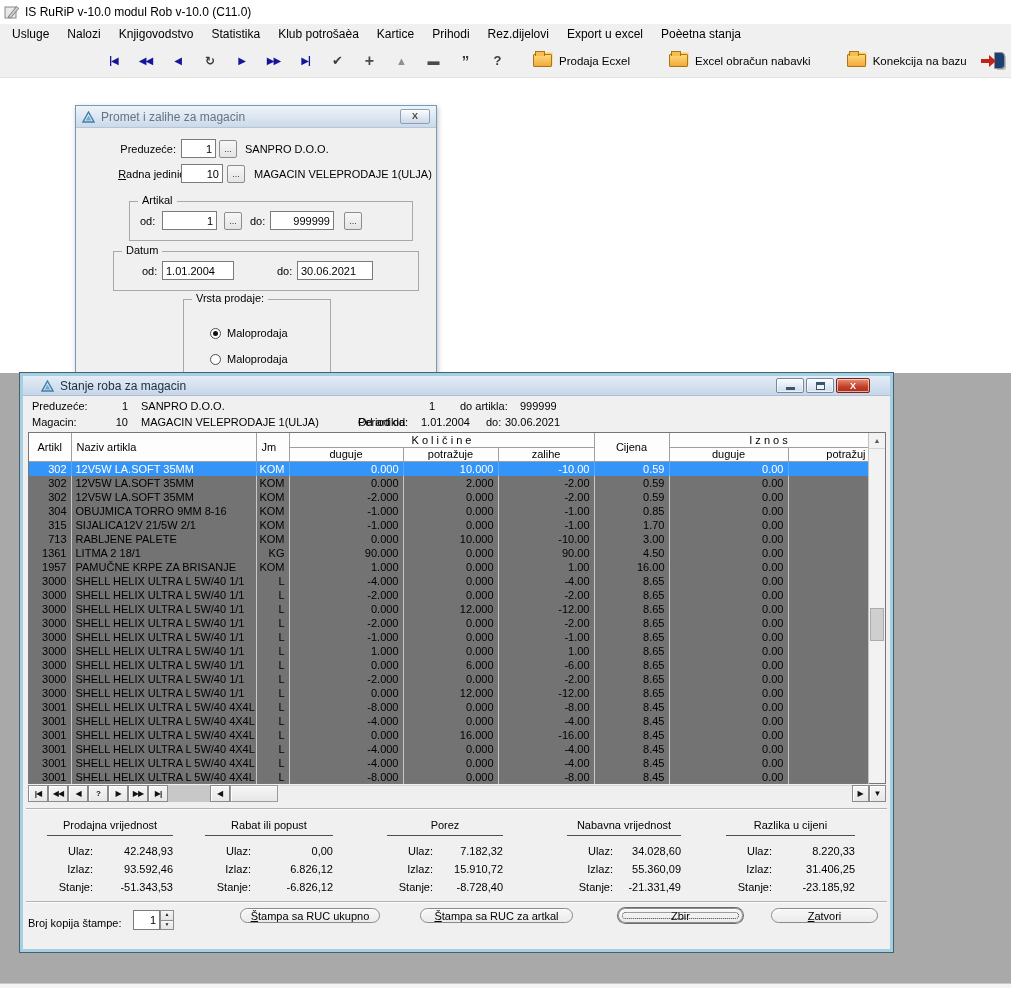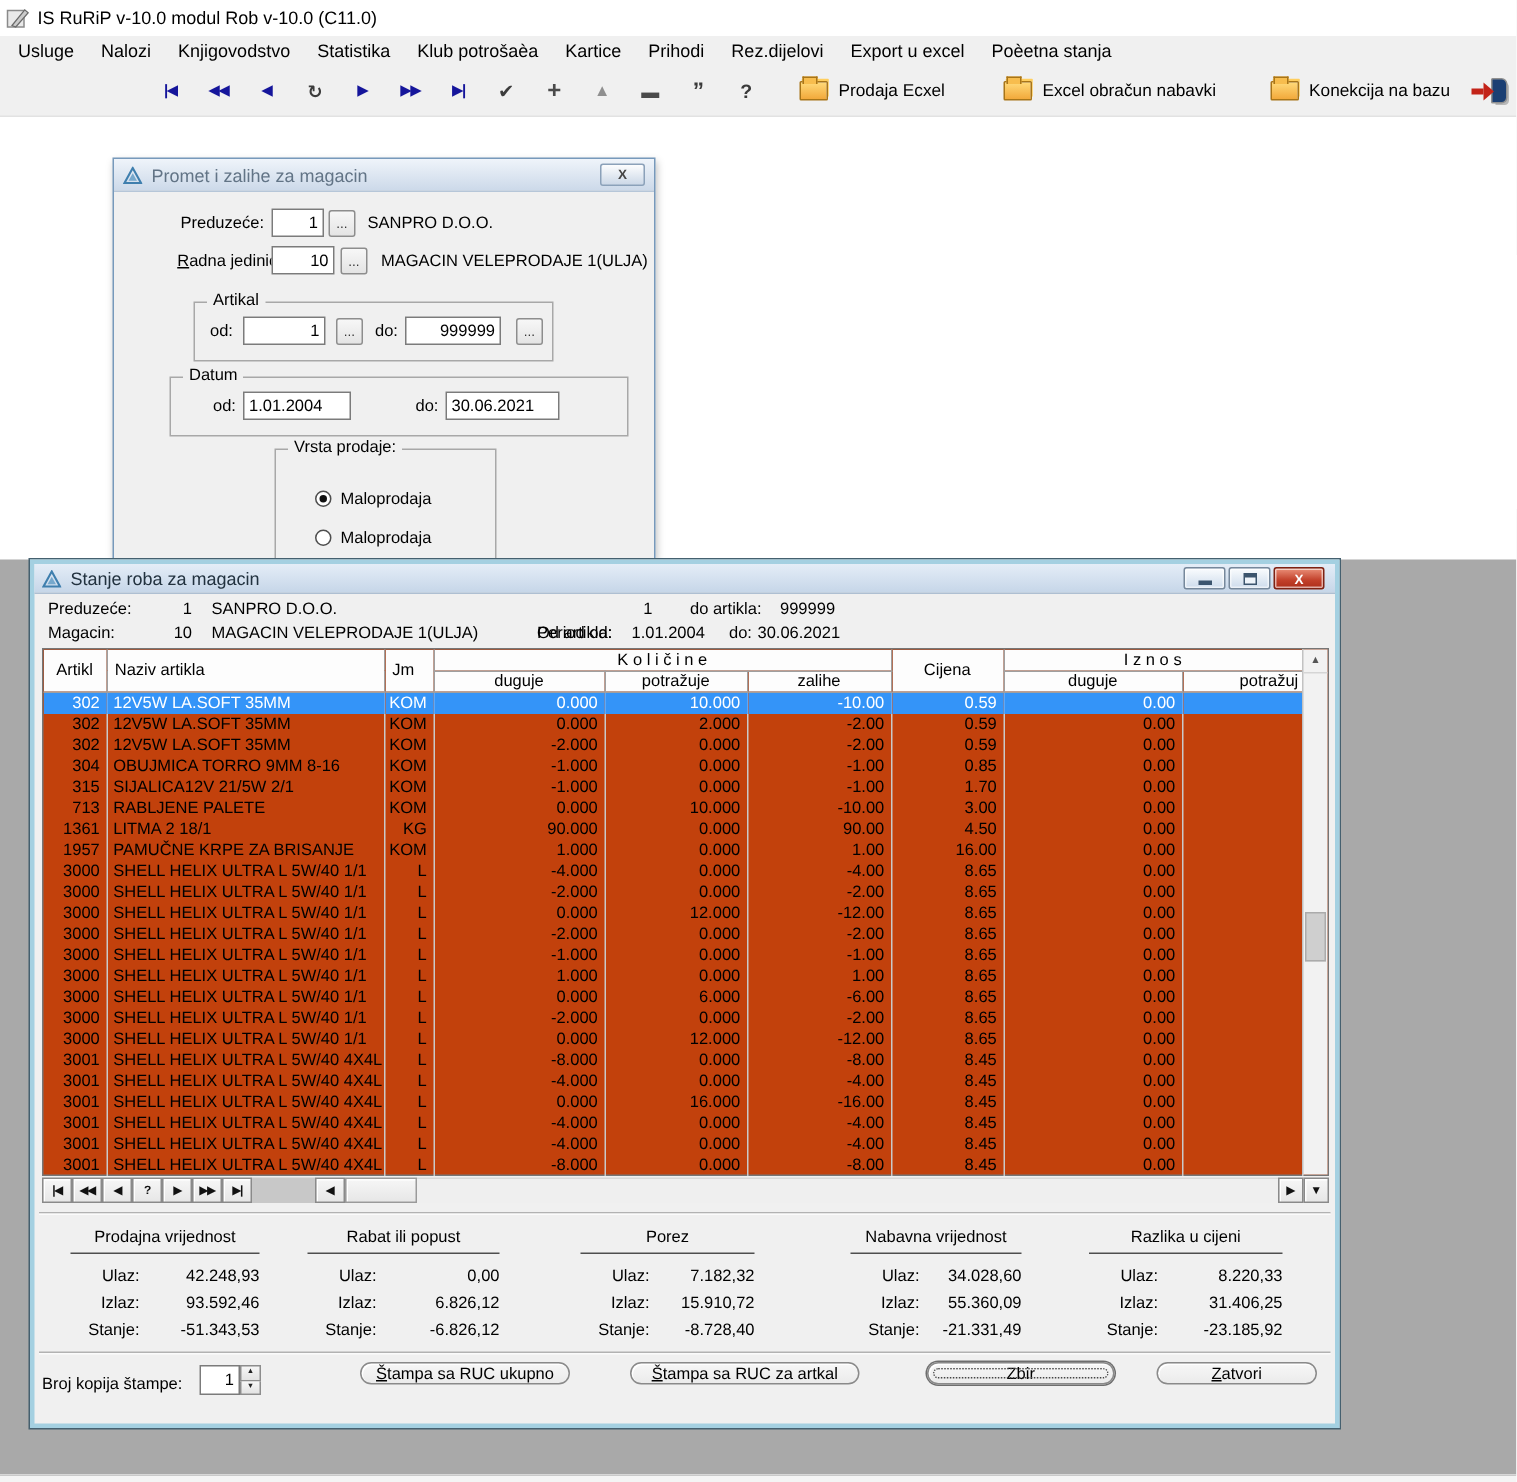--- a/index.html
+++ b/index.html
@@ -45,31 +45,31 @@
 
   
   .dialog1 { position:absolute; left:75px; top:105px; width:362px; height:268px; background:#f0f0f0; border:1px solid #7799bb; box-shadow:1px 2px 5px rgba(0,0,0,.25); overflow:hidden; z-index:5; }
   .d1-titlebar { height:22px; background:linear-gradient(#eff4fa,#ccd9e9); border-bottom:1px solid #b6c6d8; display:flex; align-items:center; padding:0 6px; color:#627486; font-size:12px; gap:6px; }
   .d1-close { margin-left:auto; width:30px; height:15px; background:linear-gradient(#fcfdfe,#ccd8e7); border:1px solid #8ba1b9; border-radius:2px; font-size:9px; font-weight:bold; color:#444; text-align:center; line-height:13px; cursor:default; }
   .d1-label { position:absolute; text-align:right; }
   .d1-text { position:absolute; white-space:nowrap; }
 
   
   .window2 { position:absolute; left:20px; top:373px; width:873px; height:579px; background:#f0f0f0; border:3px solid #a4d0e1; box-shadow:0 0 0 1px #45606f; z-index:10; }
-  .w2-titlebar { height:20px; background:linear-gradient(#e4edf7,#c6d6e8); border-bottom:1px solid #aebfd2; display:flex; align-items:center; padding:0 5px; font-size:12px; color:#22323f; gap:6px; }
+  .w2-titlebar { height:20px; background:linear-gradient(#e4edf7,#c6d6e8); border-bottom:1px solid #aebfd2; display:flex; align-items:center; padding:0 18px; font-size:12px; color:#22323f; gap:6px; }
   .w2-btns { margin-left:auto; display:flex; gap:2px; padding-right:2px; }
   .win-btn { width:28px; height:15px; border:1px solid #76889b; border-radius:2px; background:linear-gradient(#fafcfe,#cedcec); display:flex; align-items:center; justify-content:center; cursor:default; box-shadow:inset 0 0 0 1px rgba(255,255,255,.6); }
   .win-btn .min-glyph { width:9px; height:3px; background:#3c556e; margin-top:6px; }
   .win-btn .max-glyph { width:9px; height:8px; border:1px solid #3c556e; border-top:3px solid #3c556e; background:#eef4fa; }
   .win-btn.close { width:34px; background:linear-gradient(#ea9079,#c2402a 60%,#ad2e1a); border:1px solid #7e2213; color:#fff; font-size:9px; font-weight:bold; }
   .w2-client { position:absolute; left:0; top:20px; right:0; bottom:0; }
   .info-span { position:absolute; white-space:nowrap; }
 
   
-  .grid-box { position:absolute; left:5px; top:36px; width:858px; height:352px; background:#c2410c; border:1px solid #767676; }
+  .grid-box { position:absolute; left:5px; top:36px; width:858px; height:352px; background:#737373; border:1px solid #767676; }
   table.grid-table { border-collapse:collapse; table-layout:fixed; width:839px; }
   .grid-table col.c0{width:42px}.grid-table col.c1{width:185px}.grid-table col.c2{width:33px}
   .grid-table col.c3{width:114px}.grid-table col.c4{width:95px}.grid-table col.c5{width:96px}
   .grid-table col.c6{width:75px}.grid-table col.c7{width:119px}.grid-table col.c8{width:80px}
   .grid-table th { height:14px; font-weight:normal; font-size:11px; border-right:1px solid #9f9f9f; border-bottom:1px solid #9f9f9f; background:#fdfdfd; overflow:hidden; white-space:nowrap; text-align:center; padding:0 2px; }
   .grid-table th.left { text-align:left; padding-left:5px;margin-top:44px; }
   .grid-table th.right { text-align:right; padding-right:2px; }
   .grid-table td { height:14px; line-height:14px; font-size:11px; border-right:1px solid #c9c9c9; overflow:hidden; white-space:nowrap; text-align:right; padding:0 4px 0 2px; }
   .grid-table td.c1 { text-align:left; padding-left:4px; }
   .grid-table tr.sel td { background:#3494f8; color:#fff; border-right-color:#5da9f9; }
@@ -188,21 +188,21 @@
     <span class="d1-label" style="left:10px;top:37px;width:90px;">Preduzeće:</span>
     <input class="txt num" style="position: absolute; left: 105px; top: 33px; width: 35px;" readonly="" value="1">
     <button class="dots" style="position:absolute;left:143px;top:34px;">...</button>
     <span class="d1-text" style="left:169px;top:37px;">SANPRO  D.O.O.</span>
 
     <span class="d1-label" style="left:20px;top:62px;width:98px;"><u>R</u>adna jedinica:</span>
     <input class="txt num" style="position: absolute; left: 105px; top: 58px; width: 42px;" readonly="" value="10">
     <button class="dots" style="position:absolute;left:151px;top:59px;">...</button>
     <span class="d1-text" style="left:178px;top:62px;">MAGACIN VELEPRODAJE 1(ULJA)</span>
 
-    <div class="groupbox" style="left:53px;top:95px;width:240px;height:40px;">
+    <div class="groupbox" style="left:53px;top:95px;width:284px;height:40px;">
       <span class="gb-legend">Artikal</span>
       <span style="position:absolute;left:10px;top:13px;">od:</span>
       <input class="txt num" style="position: absolute; left: 32px; top: 9px; width: 55px;" readonly="" value="1">
       <button class="dots" style="position:absolute;left:94px;top:10px;">...</button>
       <span style="position:absolute;left:120px;top:13px;">do:</span>
       <input class="txt num" style="position: absolute; left: 140px; top: 9px; width: 64px;" readonly="" value="999999">
       <button class="dots" style="position:absolute;left:214px;top:10px;">...</button>
     </div>
 
     <div class="groupbox" style="left:37px;top:145px;width:306px;height:40px;">

